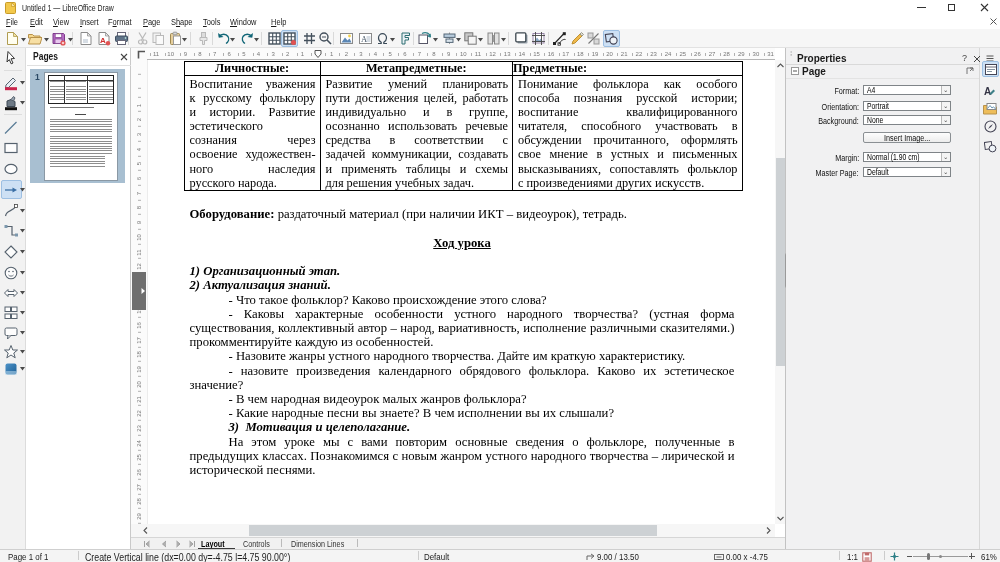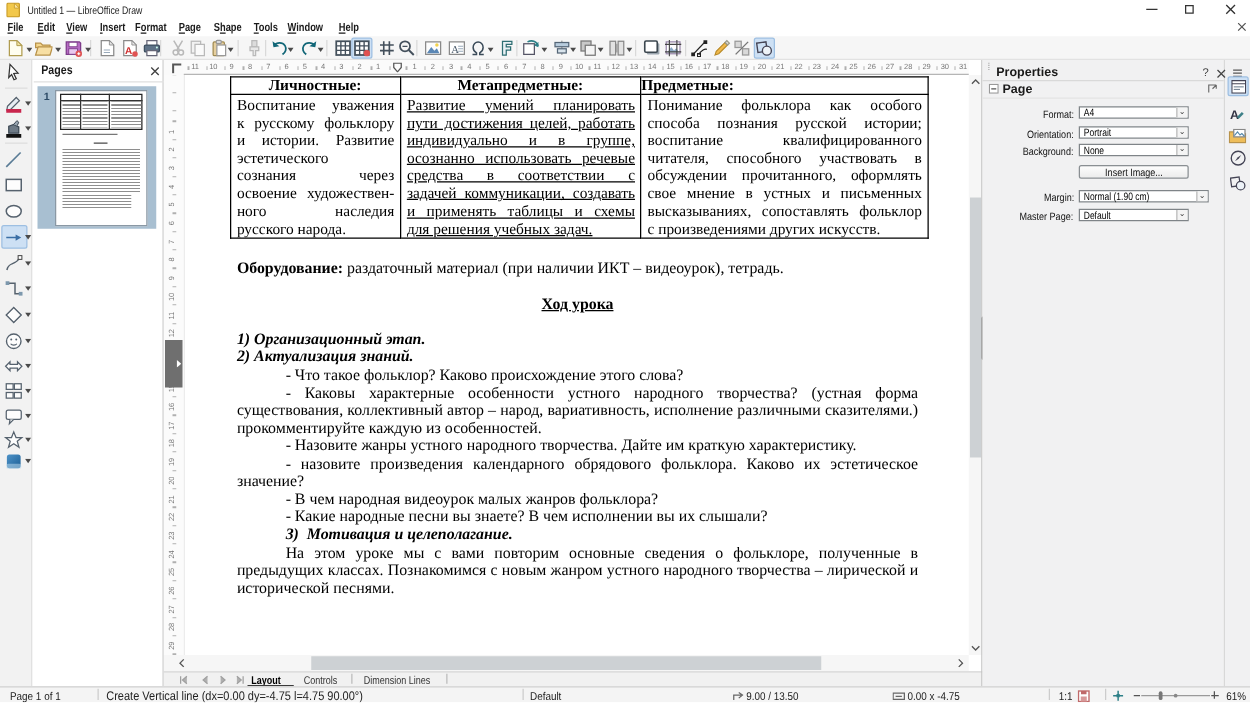--- a/index.html
+++ b/index.html
@@ -5,21 +5,21 @@
   font-family:"Liberation Sans",sans-serif;-webkit-font-smoothing:antialiased;}
 #app *{box-sizing:border-box;}
 .abs{position:absolute;}
 .doc{font-family:"Liberation Serif",serif;color:#000;}
 .ln{position:absolute;height:14.2px;line-height:14.2px;font-size:12.7px;white-space:nowrap;}
 .jl{white-space:normal;text-align:justify;text-align-last:justify;}
 .tcell-line{height:14.1px;line-height:14.1px;font-size:12.3px;}
 .tj{text-align:justify;text-align-last:justify;}
 .num{position:absolute;font-size:6px;color:#777;line-height:6px;}
 .vnum{position:absolute;font-size:6px;color:#777;line-height:6px;transform:rotate(-90deg);transform-origin:center;}
-.mlbl{color:#1a1a1a;font-size:9.3px;font-weight:bold;}
+.mlbl{color:#1a1a1a;font-size:9.3px;}
 .sx{display:inline-block;transform:scaleX(0.8);transform-origin:0 50%;}
 .sx9{display:inline-block;transform:scaleX(0.88);transform-origin:0 50%;}
 .sxr{display:inline-block;transform:scaleX(0.85);transform-origin:100% 50%;}
 .combo{position:absolute;background:#fff;border:1px solid #7f8488;height:10px;font-size:8.5px;color:#000;line-height:8.5px;padding-left:3px;}
 .chev{position:absolute;right:0px;top:0px;width:9px;height:8px;color:#444;font-size:6.5px;text-align:center;line-height:8px;border-left:1px solid #b9b9b9;background:#f4f4f4;}
 .plabel{position:absolute;font-size:8.5px;color:#111;text-align:right;line-height:10px;}
 </style></head><body>
 <div id="app">
 <div style="position:absolute;left:0;top:0;width:1000px;height:15px;background:#fff;"></div>
     <svg class="abs" style="left:5px;top:2px" width="11" height="12" viewBox="0 0 11 12">
@@ -460,21 +460,21 @@
             <td style="border:1.6px solid #000;vertical-align:top;padding:1px 4px 0 5px;">
               <div class="tcell-line tj">Воспитание уважения</div>
               <div class="tcell-line tj">к русскому фольклору</div>
               <div class="tcell-line tj">и истории. Развитие</div>
               <div class="tcell-line">эстетического</div>
               <div class="tcell-line tj">сознания через</div>
               <div class="tcell-line tj">освоение художествен-</div>
               <div class="tcell-line tj">ного наследия</div>
               <div class="tcell-line">русского народа.</div>
             </td>
-            <td style="border:1.6px solid #000;vertical-align:top;padding:1px 4px 0 5px;text-decoration:underline;">
+            <td style="border:1.6px solid #000;vertical-align:top;padding:1px 4px 0 5px;">
               <div class="tcell-line tj">Развитие умений планировать</div>
               <div class="tcell-line tj">пути достижения целей, работать</div>
               <div class="tcell-line tj">индивидуально и в группе,</div>
               <div class="tcell-line tj">осознанно использовать речевые</div>
               <div class="tcell-line tj">средства в соответствии с</div>
               <div class="tcell-line tj">задачей коммуникации, создавать</div>
               <div class="tcell-line tj">и применять таблицы и схемы</div>
               <div class="tcell-line">для решения учебных задач.</div>
             </td>
             <td style="border:1.6px solid #000;vertical-align:top;padding:1px 4px 0 5px;">
@@ -565,21 +565,21 @@
     </svg>
     <div style="position:absolute;left:786px;top:78px;width:193px;height:1px;background:#e3e3e3;"></div>
     <div class="plabel" style="position:absolute;left:770px;top:86px;width:89px;"><span class="sxr">Format:</span></div>
     <div class="combo" style="left:862.7px;top:85px;width:88px;"><span class="sx">A4</span><div class="chev">⌄</div></div>
     <div class="plabel" style="position:absolute;left:770px;top:101.5px;width:89px;"><span class="sxr">Orientation:</span></div>
     <div class="combo" style="left:862.7px;top:100.5px;width:88px;"><span class="sx">Portrait</span><div class="chev">⌄</div></div>
     <div class="plabel" style="position:absolute;left:770px;top:116.3px;width:89px;"><span class="sxr">Background:</span></div>
     <div class="combo" style="left:862.7px;top:115.3px;width:88px;"><span class="sx">None</span><div class="chev">⌄</div></div>
     <div style="position:absolute;left:862.7px;top:131.5px;width:88px;height:11.5px;background:linear-gradient(#fdfdfd,#ececec);border:1px solid #8a8f93;border-radius:2px;font-size:8.5px;color:#111;text-align:center;line-height:11px;"><span style="display:inline-block;transform:scaleX(0.85);">Insert Image...</span></div>
     <div class="plabel" style="position:absolute;left:770px;top:152.5px;width:89px;"><span class="sxr">Margin:</span></div>
-    <div class="combo" style="left:862.7px;top:151.5px;width:104px;"><span class="sx">Normal (1.90 cm)</span><div class="chev">⌄</div></div>
+    <div class="combo" style="left:862.7px;top:151.5px;width:88px;"><span class="sx">Normal (1.90 cm)</span><div class="chev">⌄</div></div>
     <div class="plabel" style="position:absolute;left:770px;top:168px;width:89px;"><span class="sxr">Master Page:</span></div>
     <div class="combo" style="left:862.7px;top:167px;width:88px;"><span class="sx">Default</span><div class="chev">⌄</div></div>
     <svg class="abs" style="left:986px;top:55px" width="8" height="7" viewBox="0 0 8 7">
       <path d="M0.5 1 H7.5 M0.5 3.5 H7.5 M0.5 6 H7.5" stroke="#555" stroke-width="1"></path>
     </svg>
     <div style="position:absolute;left:982px;top:61px;width:17px;height:16px;background:#cde0f4;border:1px solid #9dbfe2;border-radius:2px;"></div>
     <svg class="abs" style="left:984.5px;top:64px" width="12" height="11" viewBox="0 0 12 11">
       <rect x="0.5" y="0.5" width="11" height="10" fill="#fff" stroke="#445"></rect>
       <path d="M0.5 3 H11.5" stroke="#445" stroke-width="0.8"></path>
       <path d="M2 5.5 H10 M2 7.5 H7" stroke="#678" stroke-width="0.8"></path>

